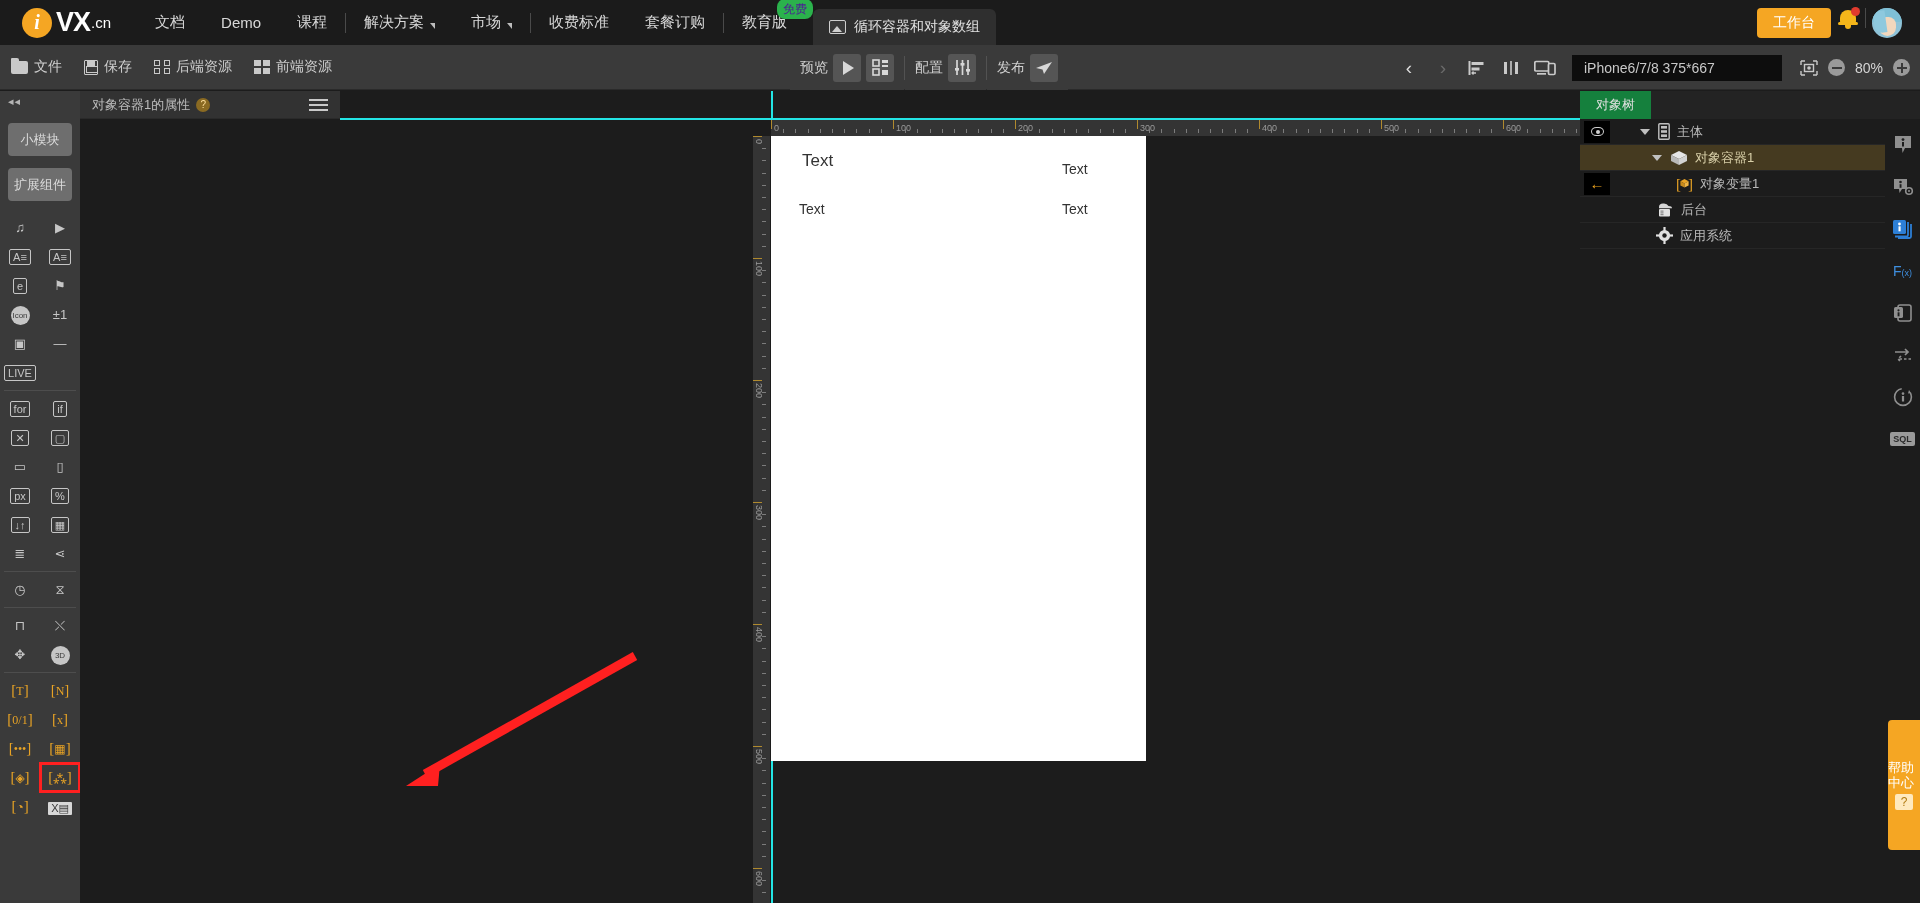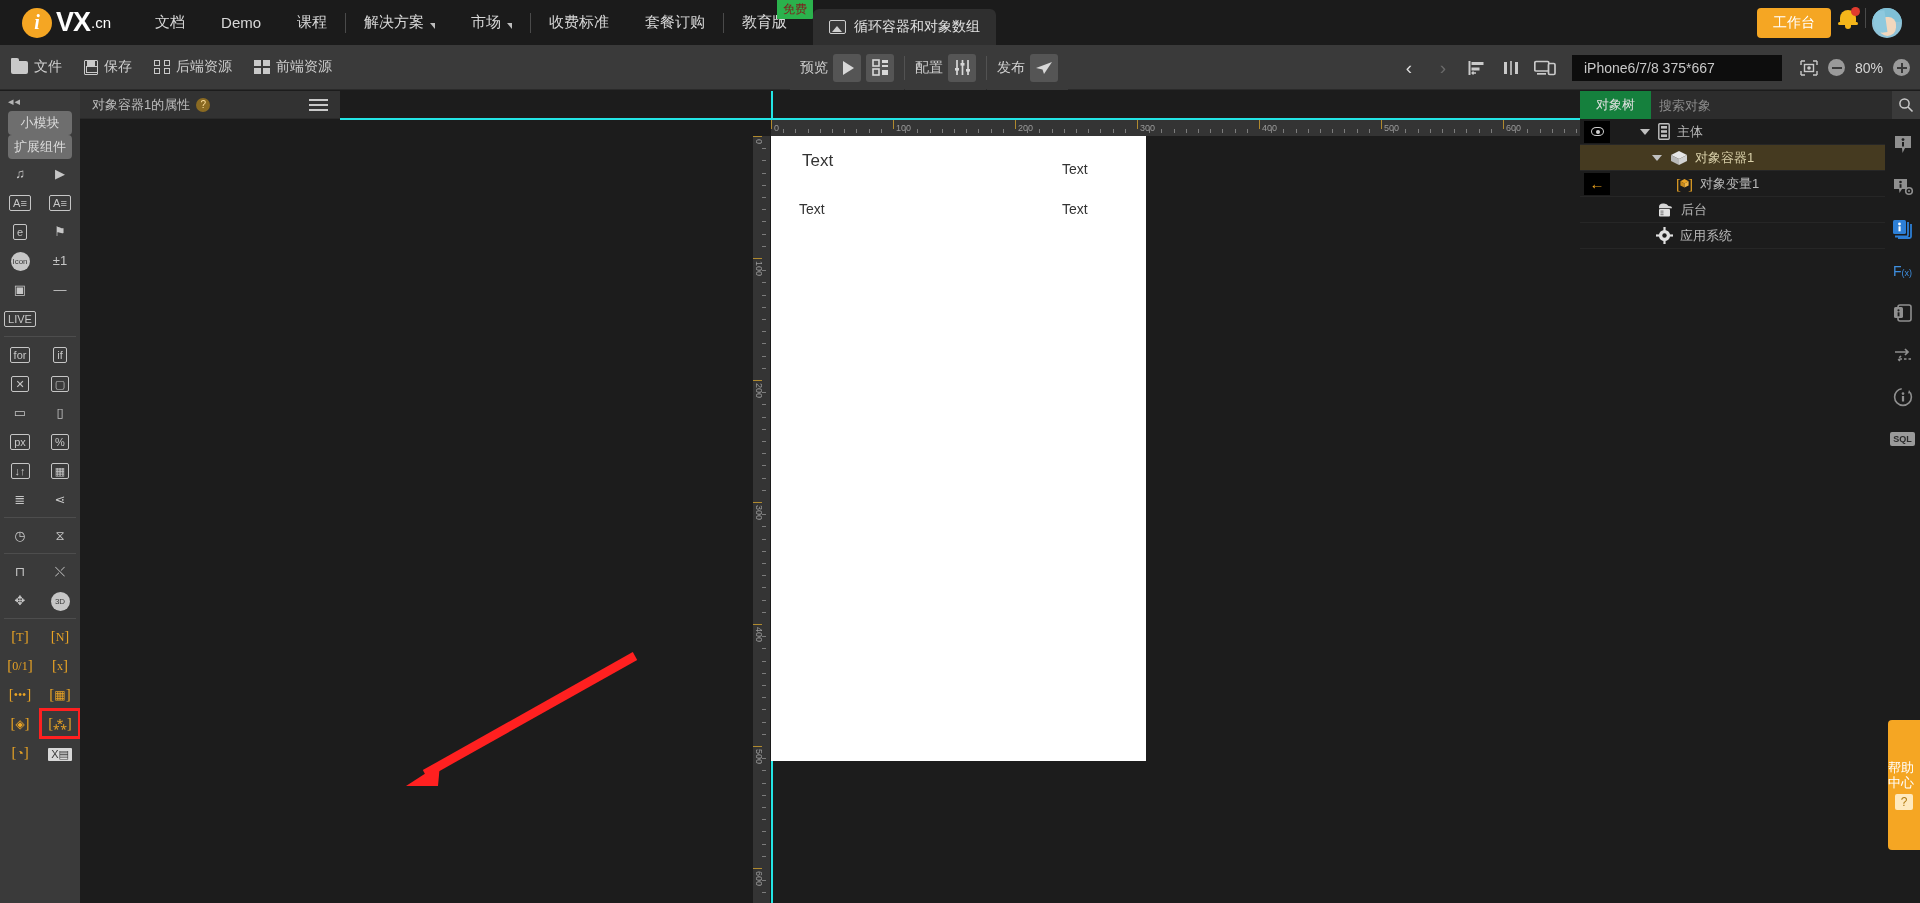--- a/index.html
+++ b/index.html
@@ -13,22 +13,22 @@
   #logo .dot{ width:30px;height:30px;border-radius:50%;background:#f5a623;
     display:flex;align-items:center;justify-content:center;color:#fff;
     font-family:"Liberation Serif",serif;font-style:italic;font-size:20px;font-weight:bold;}
   #logo .vx{ color:#fff; font-size:27px; font-weight:bold; letter-spacing:-1px; margin-left:4px;}
   #logo .cn{ color:#fff; font-size:15px; margin-left:1px; }
   .navitem{ color:#d8d8d8; font-size:15px; padding:0 18px; height:45px;
     display:flex; align-items:center; cursor:pointer; position:relative; white-space:nowrap;}
   .navcaret{ display:inline-block; width:0;height:0;border-left:5px solid transparent;
     border-top:6px solid #bdbdbd; margin-left:6px; margin-top:7px;}
   .navsep{ width:1px; height:20px; background:#4a4a4a; }
-  .freebadge{ position:absolute; top:-1px; right:-8px; background:#2bb24c; color:#7f1d1d;
-    font-size:12px; line-height:1; padding:4px 6px; border-radius:1px;}
+  .freebadge{ position:absolute; top:-1px; right:-8px; background:#2bb24c; color:#4c1d95;
+    font-size:12px; line-height:1; padding:4px 6px; border-radius:8px;}
   #projtab{ background:#2f2f2f; height:36px; margin-top:9px; border-radius:6px 6px 0 0;
     display:flex;align-items:center; padding:0 16px; gap:8px; margin-left:8px; cursor:pointer;}
   #projtab span.t{ color:#e2e2e2; font-size:14px; }
   .tabicon{ width:17px;height:14px;border:1.6px solid #cfcfcf;border-radius:2px;
     position:relative; flex:none; background:#3a3a3a;}
   .tabicon:after{content:"";position:absolute;left:1.5px;bottom:1.5px;width:0;height:0;
     border-left:5px solid transparent;border-right:5px solid transparent;border-bottom:6px solid #cfcfcf;}
   #navright{ margin-left:auto; display:flex; align-items:flex-start; gap:6px; padding-right:18px; }
   #workbench{ background:#f5a623; color:#fff; font-size:14px; padding:6px 16px;
     border-radius:4px; cursor:pointer; }
@@ -80,21 +80,21 @@
   .circbtn{ width:17px;height:17px;border-radius:50%;background:#9a9a9a;position:relative;cursor:pointer;}
   .circbtn i{position:absolute;background:#3a3a3a;}
   .circbtn .h{left:3.5px;top:7.5px;width:10px;height:2px;}
   .circbtn .v{left:7.5px;top:3.5px;width:2px;height:10px;}
 
   
   #leftbar{ position:absolute; left:0; top:91px; width:80px; height:812px;
     background:#3a3a3a; overflow:hidden; }
   #collapse{ height:20px; display:flex;align-items:center; padding-left:8px; color:#b4b4b4;
     font-size:11px; letter-spacing:1px; cursor:pointer;}
-  .catbtn{ margin:0 8px; height:24px; background:#6e6e6e; border-radius:4px; color:#dcdcdc;
+  .catbtn{ margin:12px 8px; height:33px; background:#6e6e6e; border-radius:4px; color:#dcdcdc;
     font-size:13px; display:flex;align-items:center;justify-content:center; cursor:pointer;}
   .catbtn.sel{ background:#6e6e6e; }
   .iconrow{ display:flex; }
   .icell{ width:40px;height:29px; display:flex;align-items:center;justify-content:center;
     cursor:pointer; position:relative;}
   .divider{ height:1px; background:#4d4d4d; margin:3px 4px; }
   .gi{ color:#c6c6c6; font-size:13px; display:flex;align-items:center;justify-content:center;}
   .ob{ color:#e8a325; font-family:"Liberation Serif",serif; font-size:15px; }
   .boxed{ border:1.4px solid #c6c6c6; border-radius:2px; padding:0 3px; font-size:11px; line-height:14px;}
   .hl{ outline:3px solid #ff2020; outline-offset:-2px; }
@@ -689,29 +689,20 @@
     </div>
   <svg id="arrow" viewBox="0 0 400 200">
     <path d="M295 10 L85 128" stroke="#ff2020" stroke-width="9" stroke-linecap="butt"></path>
     <path d="M66 140 L100 118 L98 140 Z" fill="#ff2020"></path>
   </svg>
 </div>
 
 <div id="right">
   <div id="rtabs">
     <div id="rtab">对象树</div>
-    <div id="rsearch">
-      <input placeholder="搜索对象" style="">
-      <span id="searchbtn">
-        <svg width="16" height="16" viewBox="0 0 16 16">
-          <circle cx="6.5" cy="6.5" r="4.6" fill="none" stroke="#c9c9c9" stroke-width="1.5"></circle>
-          <line x1="10" y1="10" x2="14.5" y2="14.5" stroke="#c9c9c9" stroke-width="1.6"></line>
-        </svg>
-      </span>
-    </div>
   </div>
   <div id="tree">
       <div class="trow">
         <span class="eye">
           <i class="o"></i>
         </span>
         <span style="display: inline-block; width: 30px;"></span>
         <span class="caret down" style="margin-right: 8px;"></span>
         <span style="display: inline-flex; align-items: center; margin-right: 7px; flex: 0 0 auto;">
           <svg width="12" height="17" viewBox="0 0 12 17">

